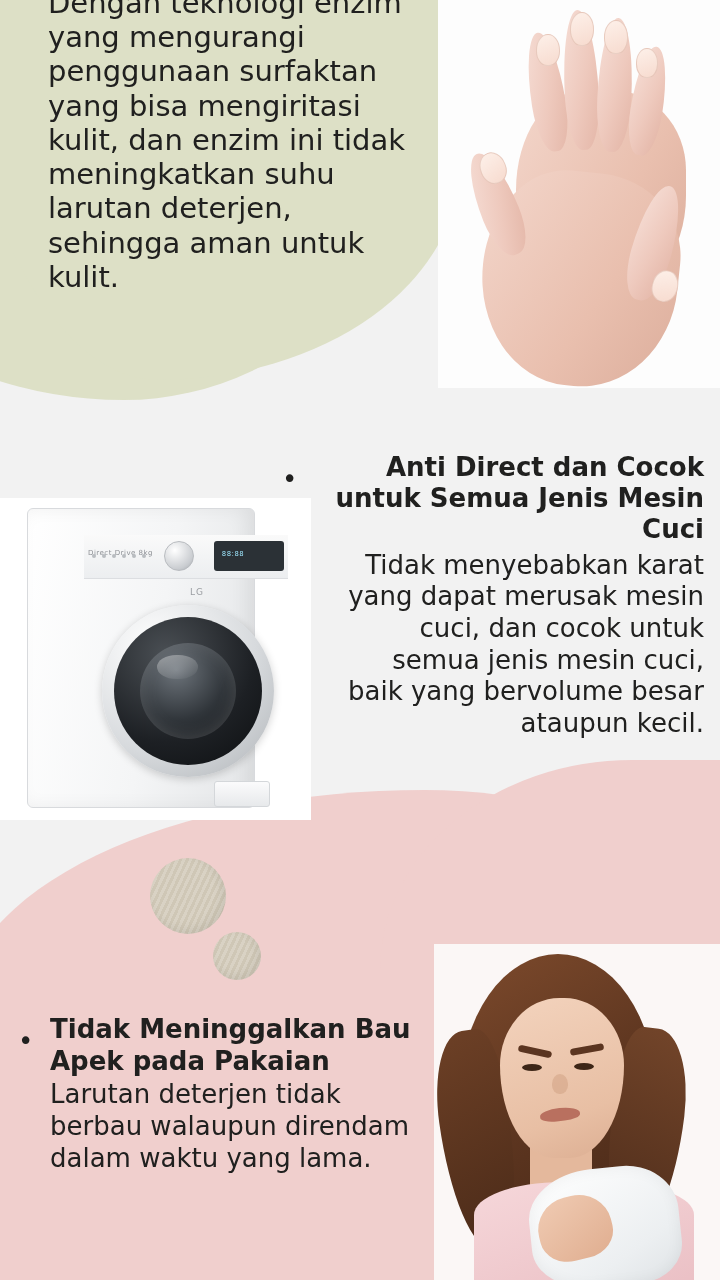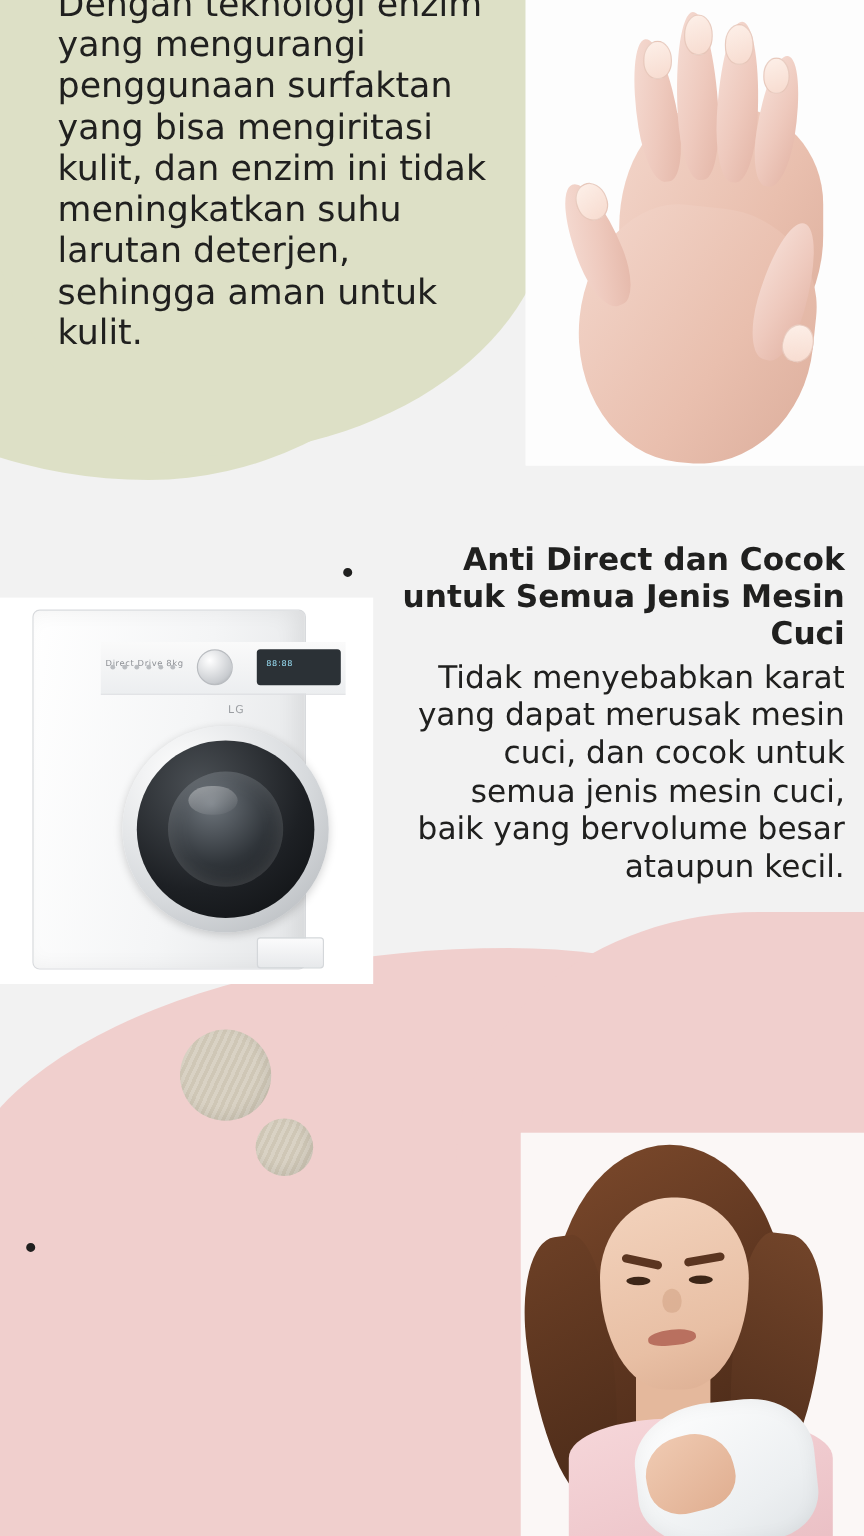--- a/index.html
+++ b/index.html
@@ -328,20 +328,24 @@
       <div class="wm-drawer"></div>
     </div>
   </div>
 
   <div class="txt block-right">
     <div class="head">Anti Direct dan Cocok untuk Semua Jenis Mesin Cuci</div>
     <div class="body">Tidak menyebabkan karat yang dapat merusak mesin cuci, dan cocok untuk semua jenis mesin cuci, baik yang bervolume besar ataupun kecil.</div>
   </div>
   <div class="bullet-dot" style="left:282px; top:466px;">•</div>
 
+  <div class="txt block-bottom">
+    <div class="head">Tidak Meninggalkan Bau Apek pada Pakaian</div>
+    <div class="body">Larutan deterjen tidak berbau walaupun direndam dalam waktu yang lama.</div>
+  </div>
   <div class="bullet-dot" style="left:18px; top:1028px;">•</div>
 
   <div class="img-woman">
     <div class="w-bg"></div>
     <div class="w-hair"></div>
     <div class="w-hair2"></div>
     <div class="w-hair3"></div>
     <div class="w-neck"></div>
     <div class="w-face"></div>
     <div class="w-brow" style="left:84px; top:104px; width:34px; transform:rotate(12deg);"></div>

